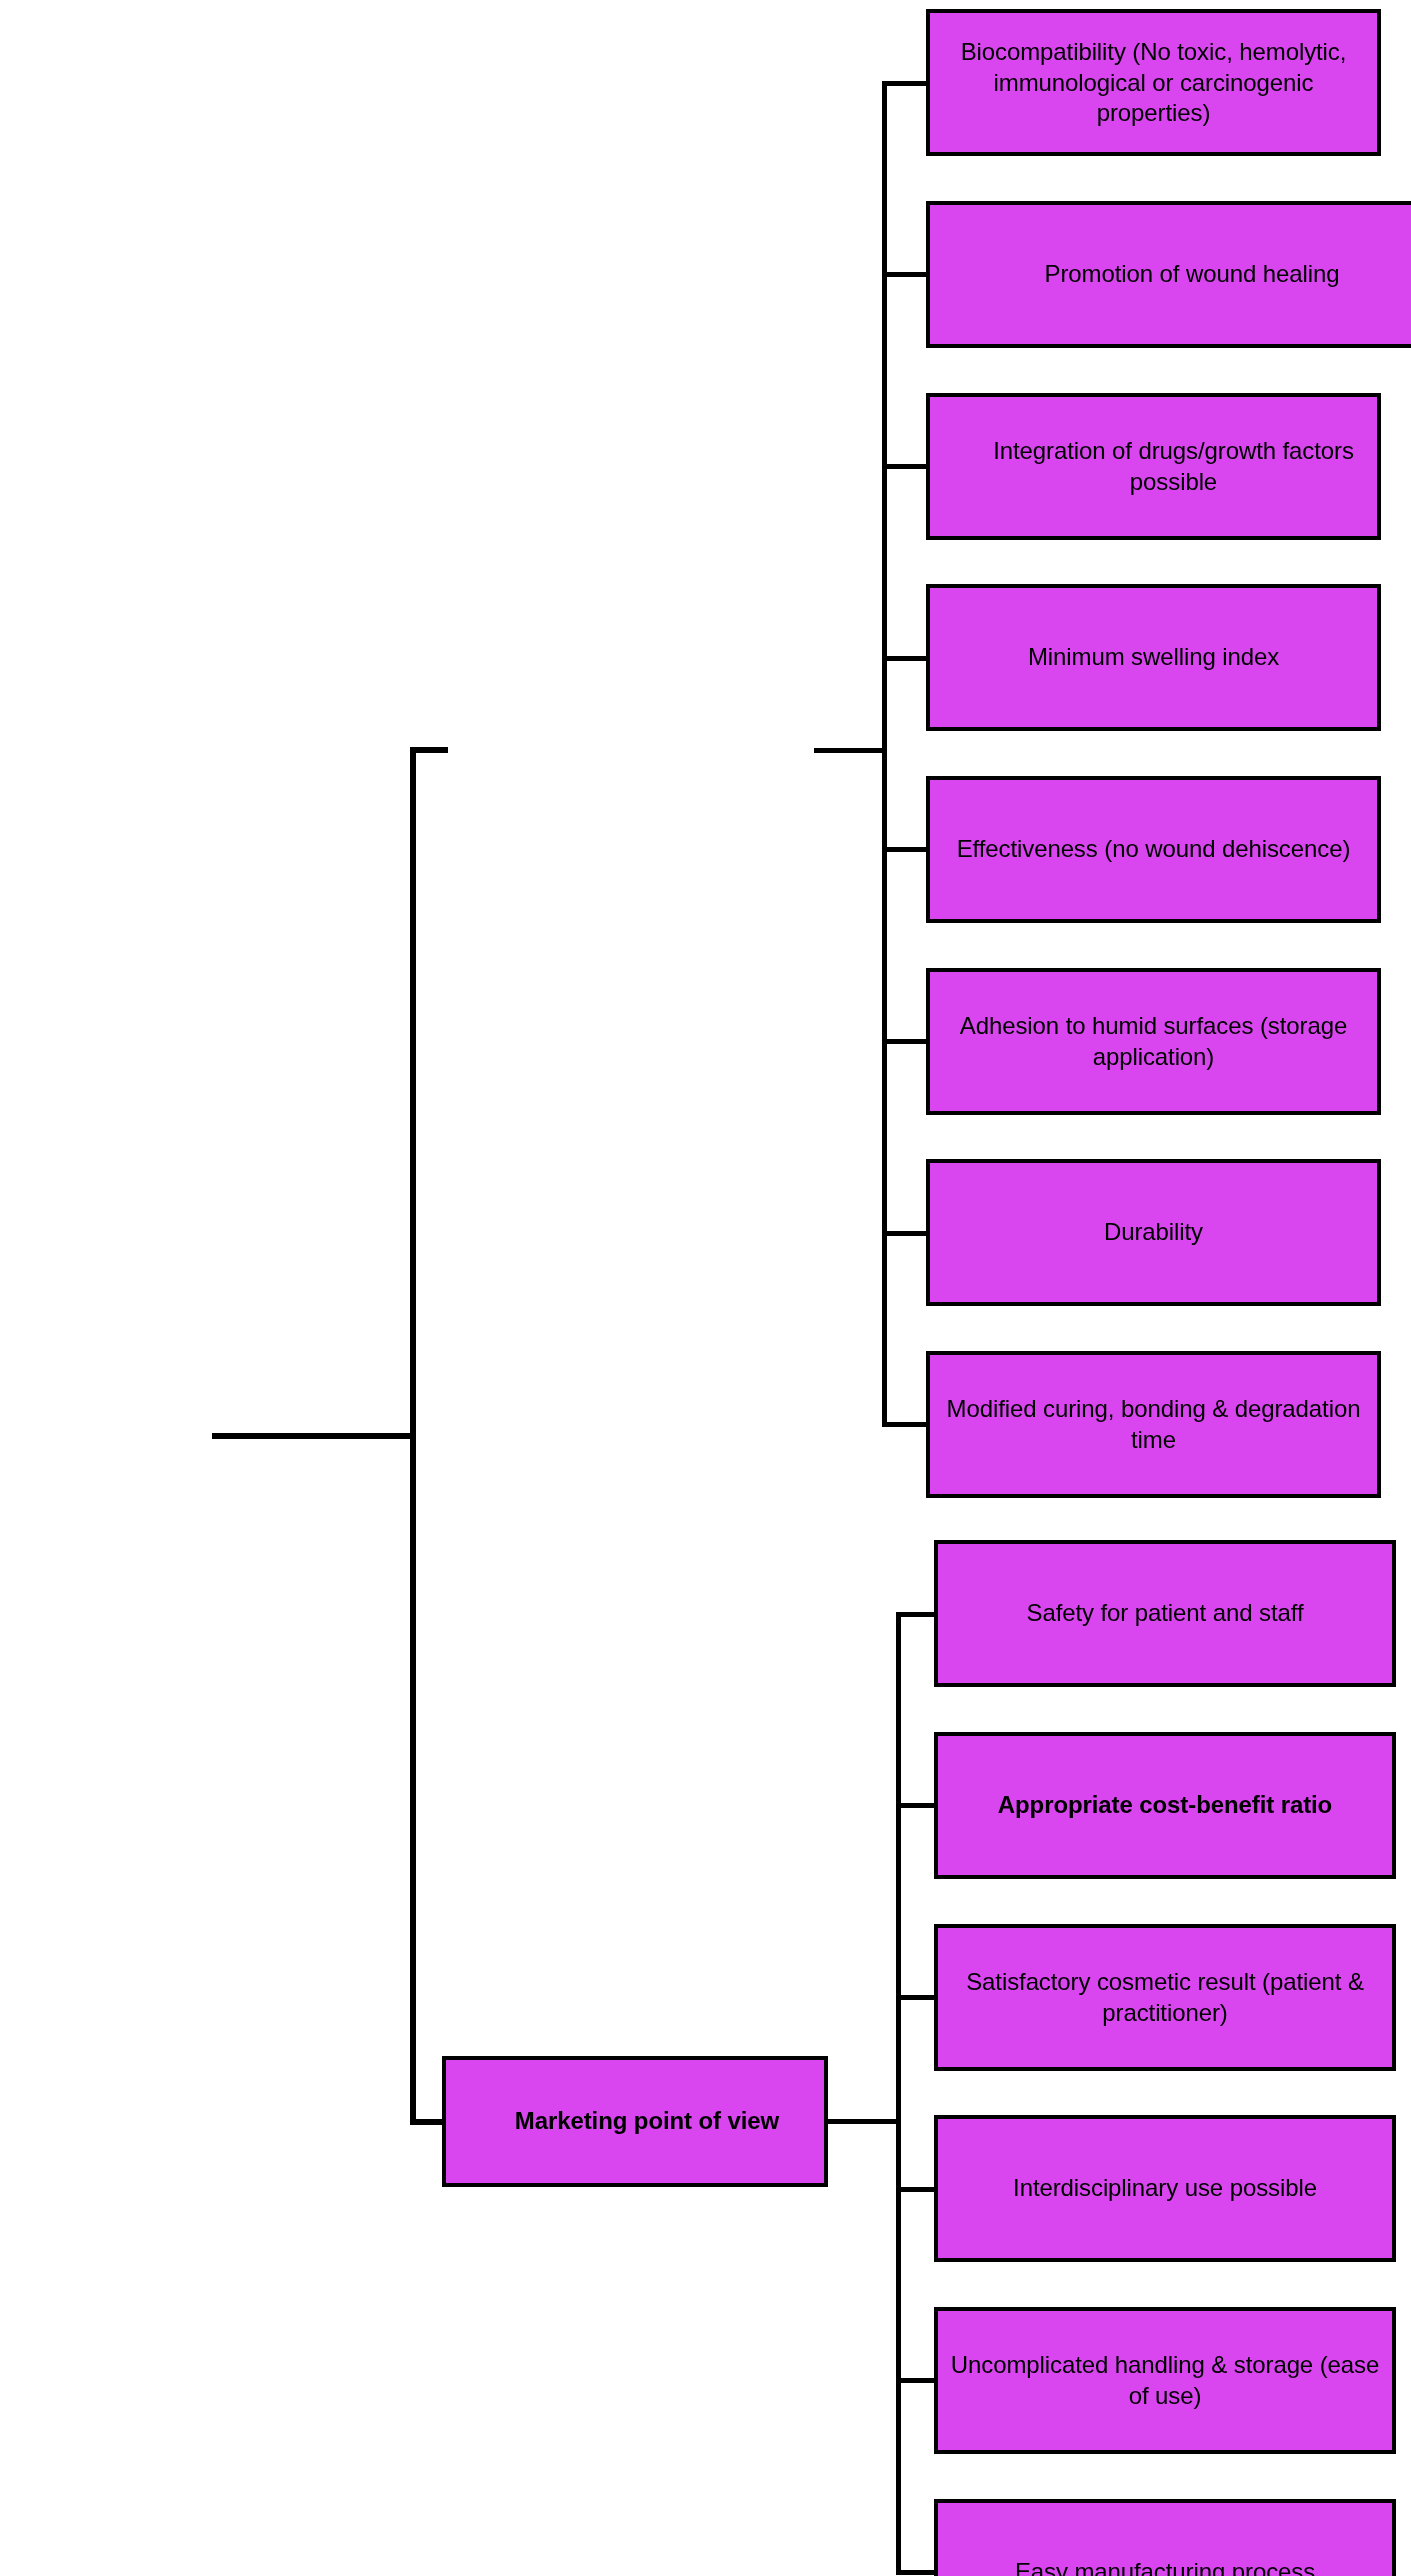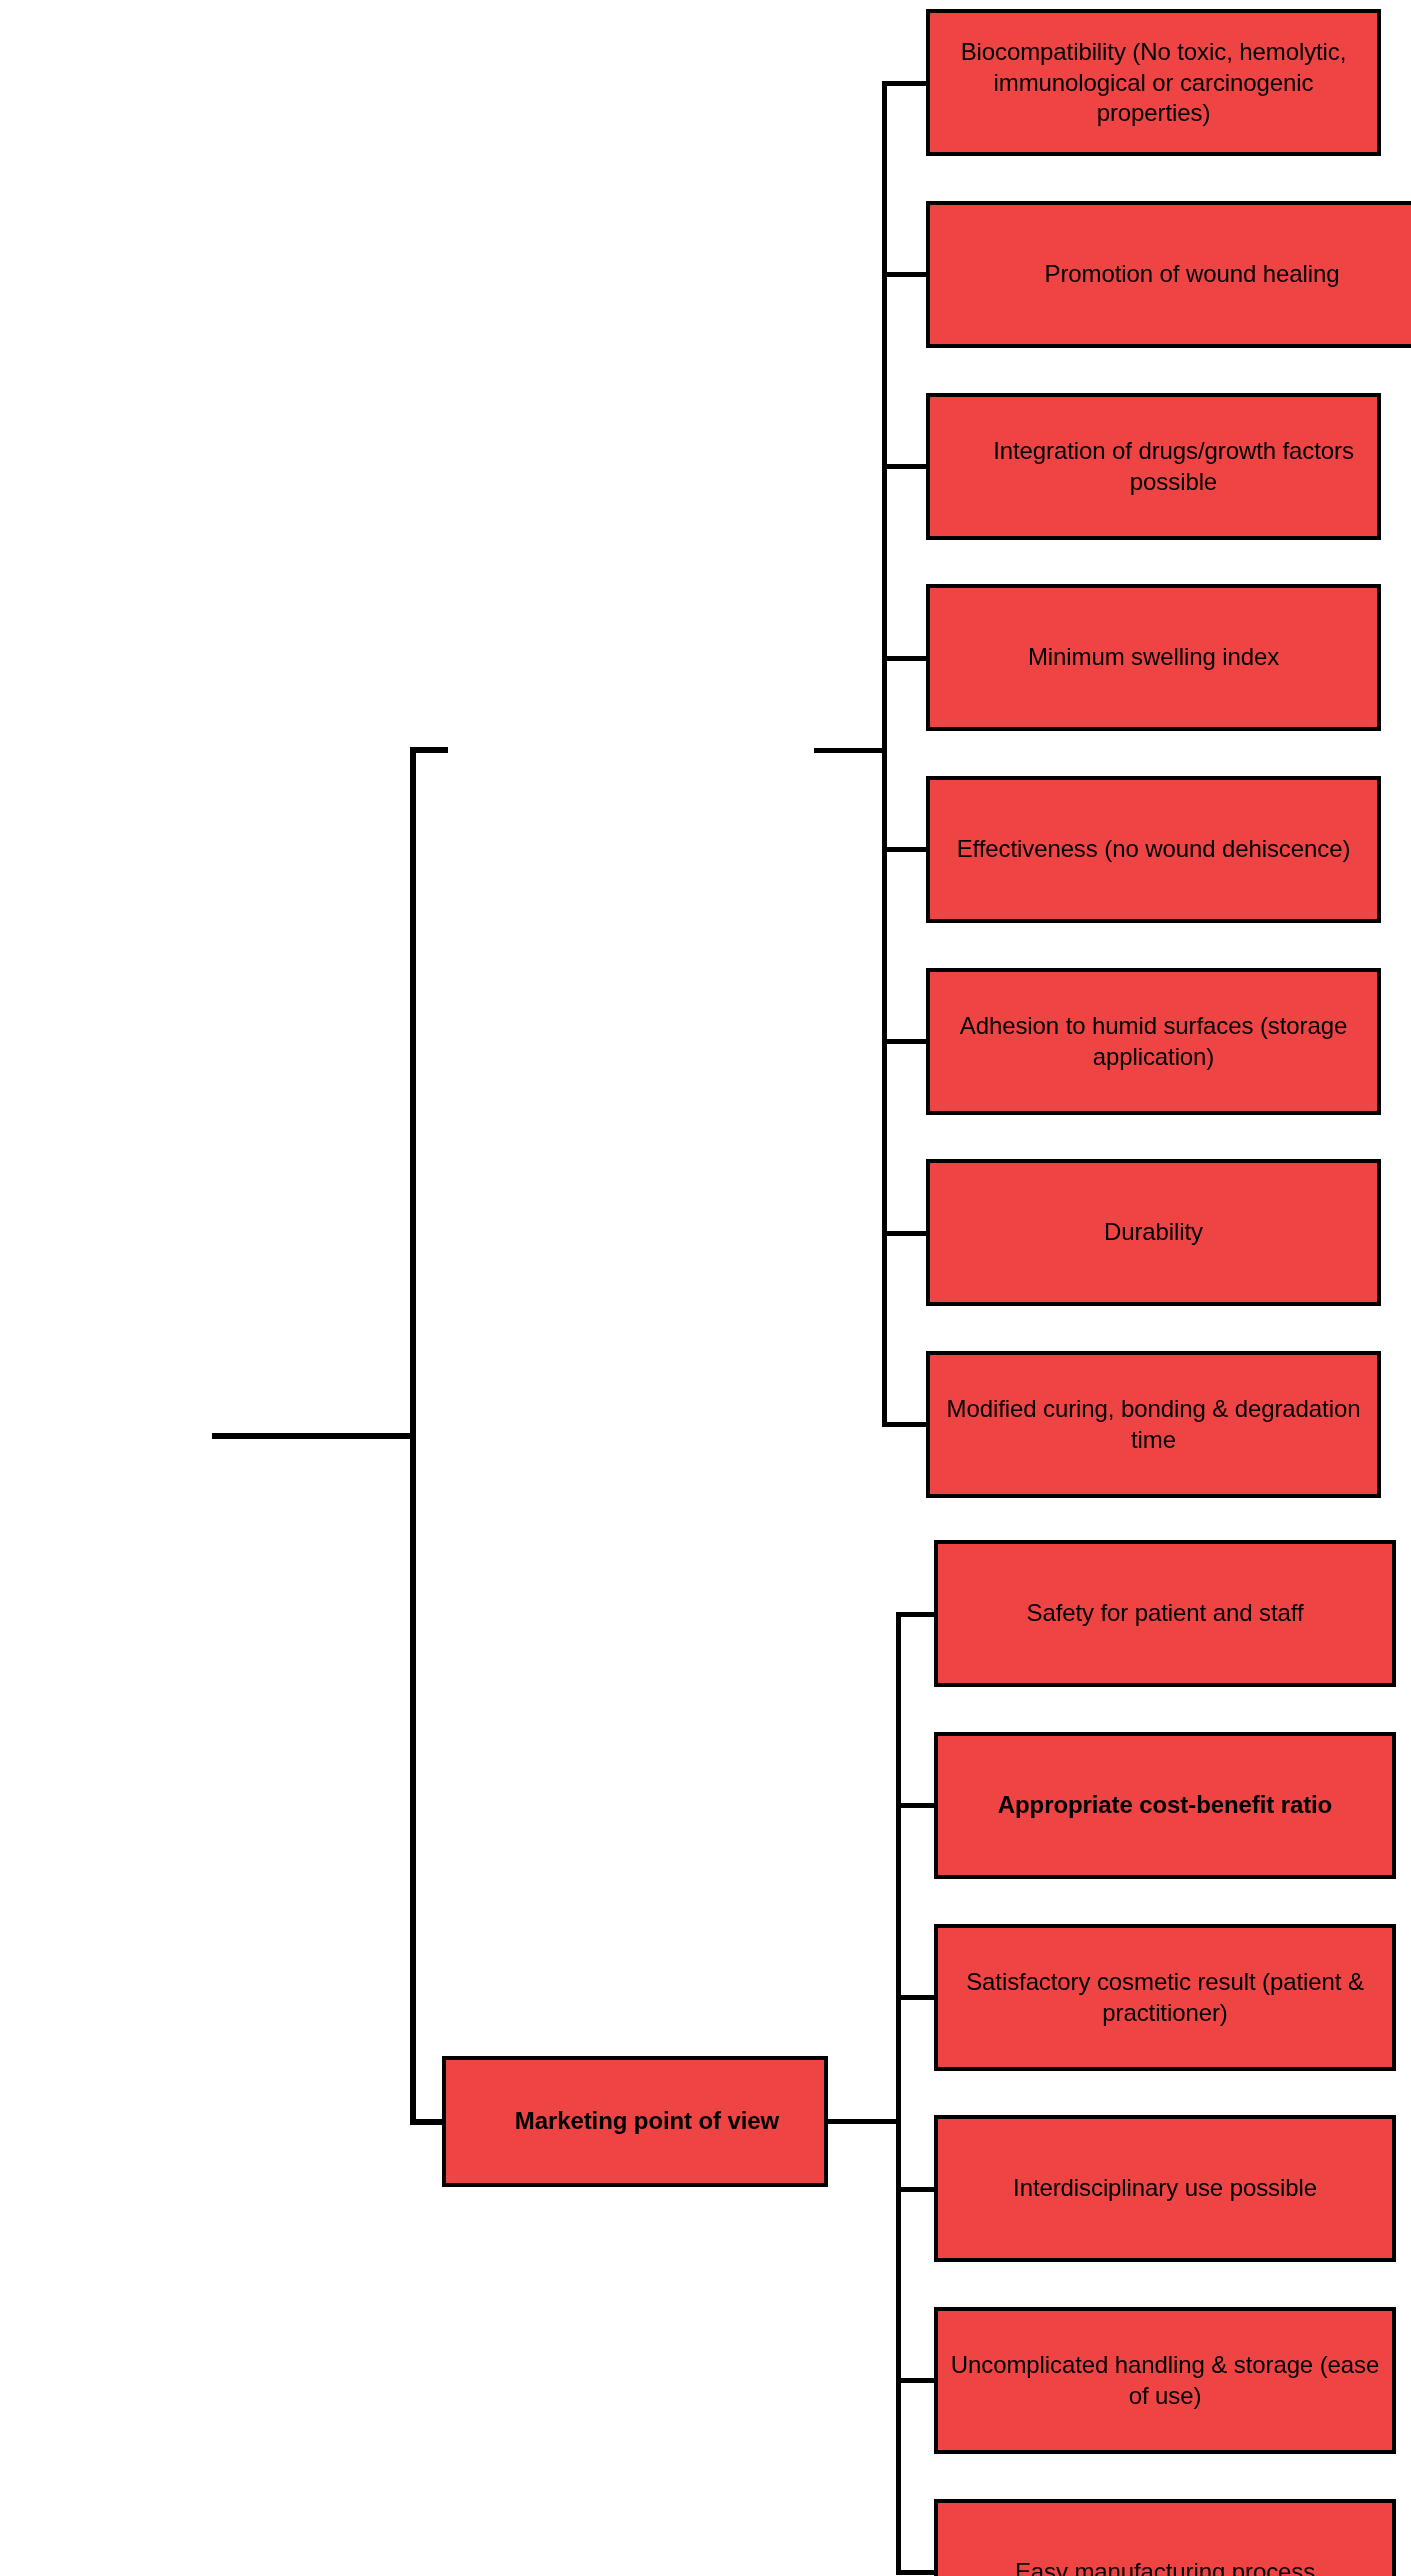--- a/index.html
+++ b/index.html
@@ -11,21 +11,21 @@
     position: relative;
     width: 1411px;
     height: 2705px;
     background: #ffffff;
     font-family: "Liberation Sans", sans-serif;
     overflow: hidden;
   }
   .node {
     position: absolute;
     box-sizing: border-box;
-    background: #ef4444;
+    background: #d946ef;
     border: 4.6px solid #000000;
     display: flex;
     align-items: center;
     justify-content: center;
     text-align: center;
     color: #000000;
   }
   .node .label {
     display: block;
     width: 100%;

